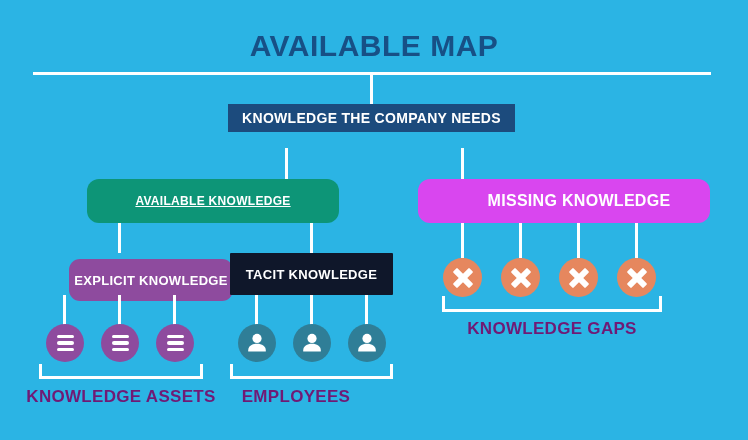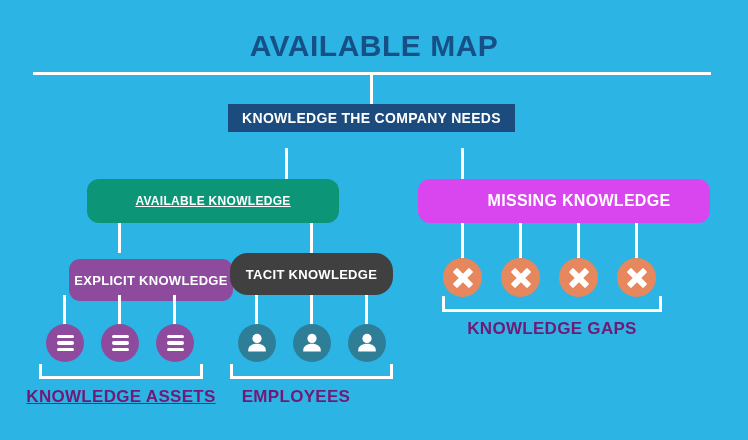--- a/index.html
+++ b/index.html
@@ -21,21 +21,21 @@
   .node{
     position:absolute;
     display:flex;align-items:center;justify-content:center;
     color:#fff;font-weight:bold;text-align:center;
     letter-spacing:.3px;
   }
   .node-root{left:228px;top:104px;width:287px;height:28px;border-radius:0;background:#1C4B7D;font-size:14px;}
   .node-available{left:87px;top:179px;width:252px;height:44px;border-radius:12px;background:#0D9577;font-size:12px;text-decoration:underline;}
   .node-missing{left:418px;top:179px;width:262px;height:44px;border-radius:12px;background:#d946ef;font-size:16px;padding-left:30px;}
   .node-explicit{left:39px;top:259px;width:164px;height:42px;border-radius:11px;background:#8E4B9E;font-size:13px;margin-left:30px;}
-  .node-tacit{left:230px;top:253px;width:163px;height:42px;border-radius:18px;background:#404040;font-size:13px;}
+  .node-tacit{left:230px;top:253px;width:163px;height:42px;border-radius:1px;background:#0f172a;font-size:13px;}
   .circle{
     position:absolute;width:38px;height:38px;border-radius:50%;
     display:flex;align-items:center;justify-content:center;
   }
   .circle.purple{background:#8E4B9E;top:324px;}
   .circle.teal{background:#2F7E97;top:324px;}
   .circle.orange{background:#E6875E;top:258px;width:39px;height:39px;}
   .bracket{
     position:absolute;
     border-left:3px solid #fff;border-right:3px solid #fff;border-bottom:3px solid #fff;
@@ -171,17 +171,17 @@
     <span class="x-icon">
         <i class="a"></i>
         <i class="b"></i>
       </span>
   </div>
 
   <div class="bracket" style="left:39px;top:364px;width:164px;height:15px;"></div>
   <div class="bracket" style="left:230px;top:364px;width:163px;height:15px;"></div>
   <div class="bracket" style="left:442px;top:296px;width:220px;height:16px;"></div>
 
-  <div class="group-label" style="left:11px;top:387px;text-decoration:underline;">KNOWLEDGE ASSETS</div>
+  <div class="group-label" style="left:11px;top:387px;">KNOWLEDGE ASSETS</div>
   <div class="group-label" style="left:186px;top:387px;">EMPLOYEES</div>
   <div class="group-label" style="left:442px;top:319px;">KNOWLEDGE GAPS</div>
 
 </div>
 
 </body></html>

